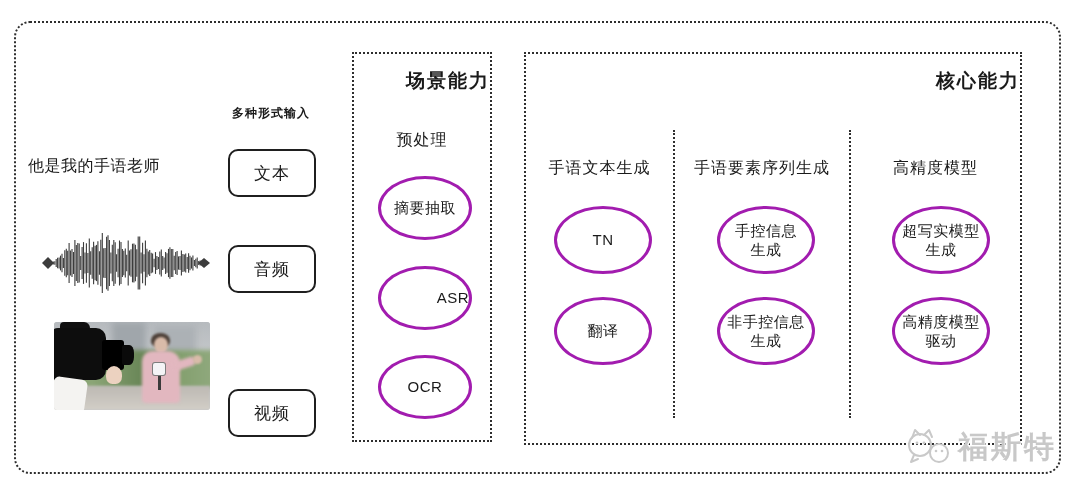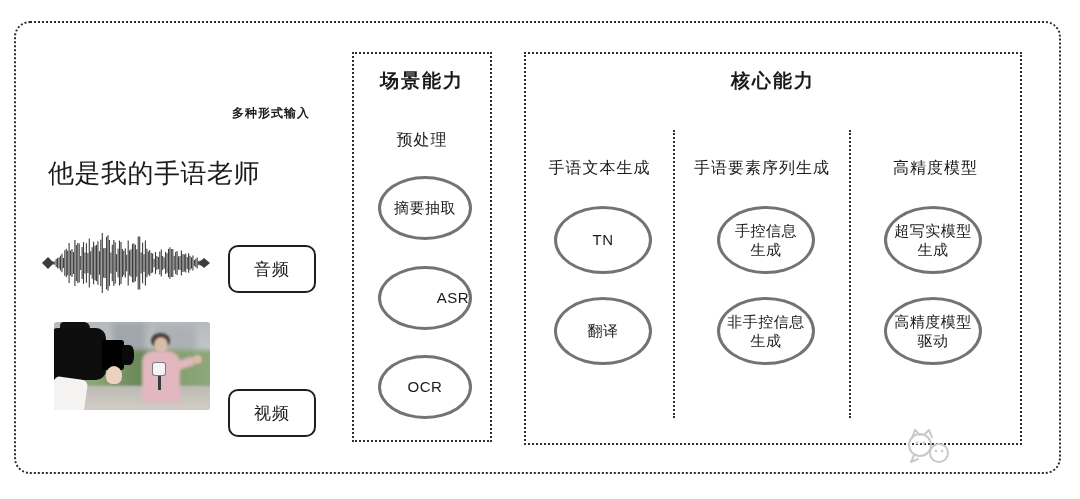--- a/index.html
+++ b/index.html
@@ -10,22 +10,22 @@
   .outer-frame{
     position:absolute;left:14px;top:21px;width:1043px;height:449px;
     border:2px dotted #2e2e2e;border-radius:16px;
   }
   
   .input-title{
     position:absolute;left:191px;top:105px;width:160px;text-align:center;
     font-size:12px;font-weight:bold;letter-spacing:1px;
   }
   .sample-sentence{
-    position:absolute;left:48px;top:156px;width:180px;
-    font-size:26px;letter-spacing:0.5px;white-space:nowrap;
+    position:absolute;left:28px;top:156px;width:180px;
+    font-size:16px;letter-spacing:0.5px;white-space:nowrap;
   }
   .type-box{
     position:absolute;left:228px;width:84px;height:44px;
     border:2.5px solid #1f1f1f;border-radius:10px;background:#fff;
     display:flex;align-items:center;justify-content:center;
     font-size:17px;letter-spacing:1px;
   }
   .box-text{top:149px;} .box-audio{top:245px;justify-content:center;} .box-video{top:341px;margin-top:48px;}
   .waveform{position:absolute;left:42px;top:230px;}
   .waveform line{stroke:#3c3c3c;stroke-width:1.1;}
@@ -50,33 +50,33 @@
   .ph-cam-top{left:6px;top:0;width:30px;height:12px;background:#101010;border-radius:4px 6px 0 0;}
   .ph-cam-body{left:-4px;top:6px;width:56px;height:52px;background:#0d0d0d;border-radius:8px 10px 10px 6px;}
   .ph-lens1{left:48px;top:18px;width:22px;height:30px;background:#000;border-radius:3px;}
   .ph-lens2{left:68px;top:23px;width:12px;height:20px;background:#0a0a0a;border-radius:2px 40% 40% 2px;}
   .ph-hand{left:52px;top:44px;width:16px;height:18px;border-radius:50% 50% 40% 40%;background:#ecd2c0;}
   .ph-sleeve{left:-2px;top:56px;width:34px;height:34px;background:#f4f3f1;border-radius:6px;transform:rotate(8deg);}
   
   .panel{position:absolute;border:2px dotted #2e2e2e;background:transparent;}
   .scene-panel{left:352px;top:52px;width:136px;height:386px;}
   .core-panel{left:524px;top:52px;width:494px;height:389px;}
-  .panel-title{position:absolute;left:0;right:0;top:14px;text-align:center;
+  .panel-title{position:absolute;left:0;right:0;top:14px;text-align:right;
     font-size:19px;font-weight:bold;letter-spacing:2px;}
   .stage-label{position:absolute;left:0;right:0;top:76px;text-align:center;font-size:16px;letter-spacing:1px;}
   .ellipse{
-    position:absolute;border:3px solid #737373;border-radius:50%;background:#fff;
+    position:absolute;border:3px solid #a21caf;border-radius:50%;background:#fff;
     display:flex;align-items:center;justify-content:center;text-align:center;
     font-size:15px;line-height:1.3;white-space:pre-line;letter-spacing:0.5px;
   }
   .scene-el{width:88px;height:58px;left:24px;}
   .sc0{top:122px;} .sc1{top:212px;justify-content:flex-end;} .sc2{top:301px;}
   .core-el{width:92px;height:62px;}
   .row0{top:152px;} .row1{top:243px;}
-  .c0{left:28px;} .c1{left:191px;} .c2{left:358px;}
+  .c0{left:28px;} .c1{left:191px;} .c2{left:366px;}
   .col-header{position:absolute;top:104px;text-align:center;font-size:16px;letter-spacing:1px;}
   .h0{left:0;width:147px;} .h1{left:149px;width:174px;} .h2{left:325px;width:169px;}
   .v-sep{position:absolute;top:76px;height:288px;width:0;border-left:2px dotted #2e2e2e;}
   .sep1{left:147px;} .sep2{left:323px;}
   
   .watermark{
     position:absolute;left:904px;top:426px;display:flex;align-items:center;gap:4px;
     z-index:5;
   }
   .wm-text{
@@ -222,20 +222,23 @@
     <div class="ph-micstick"></div>
     <div class="ph-mic"></div>
     <div class="ph-cam-top"></div>
     <div class="ph-cam-body"></div>
     <div class="ph-lens1"></div>
     <div class="ph-lens2"></div>
     <div class="ph-hand"></div>
     <div class="ph-sleeve"></div>
   </div>
 
+  <div class="type-box box-text">
+    <span>文本</span>
+  </div>
   <div class="type-box box-audio">
     <span>音频</span>
   </div>
   <div class="type-box box-video">
     <span>视频</span>
   </div>
 
   <div class="panel scene-panel">
     <div class="panel-title">场景能力</div>
     <div class="stage-label">预处理</div>
@@ -292,15 +295,16 @@
         <path d="M10 29 l-3 7 l7 -3"></path>
         <circle cx="35" cy="27" r="9"></circle>
       </g>
       <g fill="#c9c9c9">
         <circle cx="13" cy="17" r="1.4"></circle>
         <circle cx="20" cy="17" r="1.4"></circle>
         <circle cx="32" cy="25" r="1.3"></circle>
         <circle cx="38" cy="25" r="1.3"></circle>
       </g>
     </svg>
+    <span class="wm-text">福斯特</span>
   </div>
 
 </div>
 
 </body></html>

